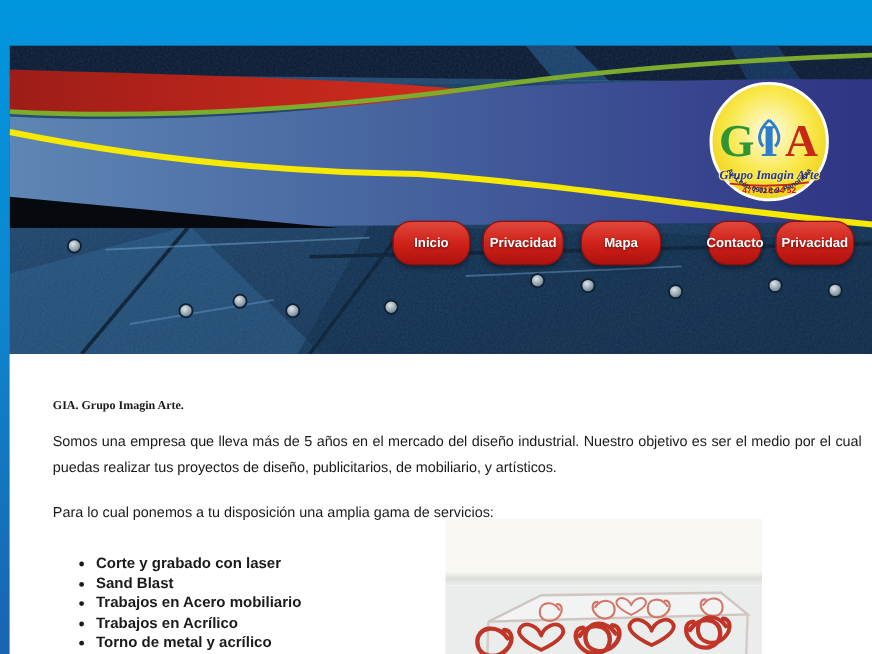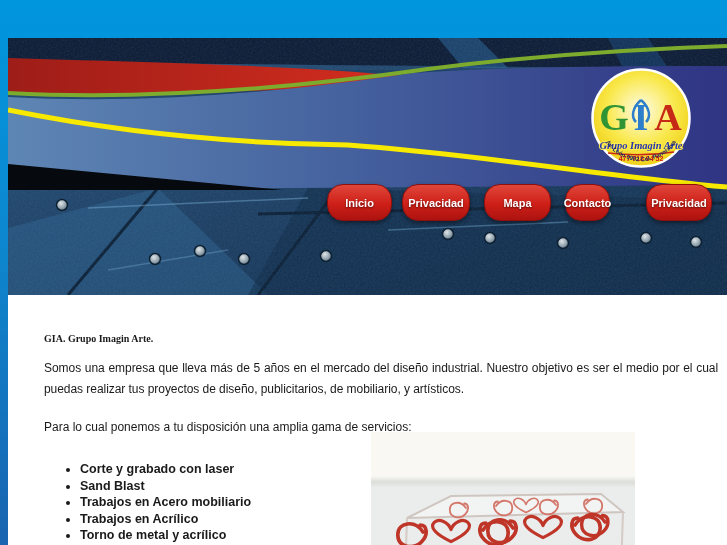--- a/index.html
+++ b/index.html
@@ -125,21 +125,21 @@
       <text font-weight="bold" font-size="6" fill="#1c2668" font-family="Liberation Sans, sans-serif">
         <textPath href="#arcAddr" startOffset="50%" text-anchor="middle">Av. León 0902 Col. Panorama</textPath>
       </text>
     </g>
   </svg>
 
   <nav>
     <a class="navbtn" style="left:319px;width:65px">Inicio</a>
     <a class="navbtn" style="left:394px;width:68px">Privacidad</a>
     <a class="navbtn" style="left:476px;width:67px">Mapa</a>
-    <a class="navbtn" style="left:557px;width:45px">Contacto</a>
+    <a class="navbtn" style="left:582px;width:45px">Contacto</a>
     <a class="navbtn" style="left:638px;width:66px">Privacidad</a>
   </nav>
 </div>
 
 <main class="content">
   <h1>GIA. Grupo Imagin Arte.</h1>
   <p class="intro">Somos una empresa que lleva más de 5 años en el mercado del diseño industrial. Nuestro objetivo es ser el medio por el cual puedas realizar tus proyectos de diseño, publicitarios, de mobiliario, y artísticos.</p>
   <p class="lead">Para lo cual ponemos a tu disposición una amplia gama de servicios:</p>
 
   <ul>

